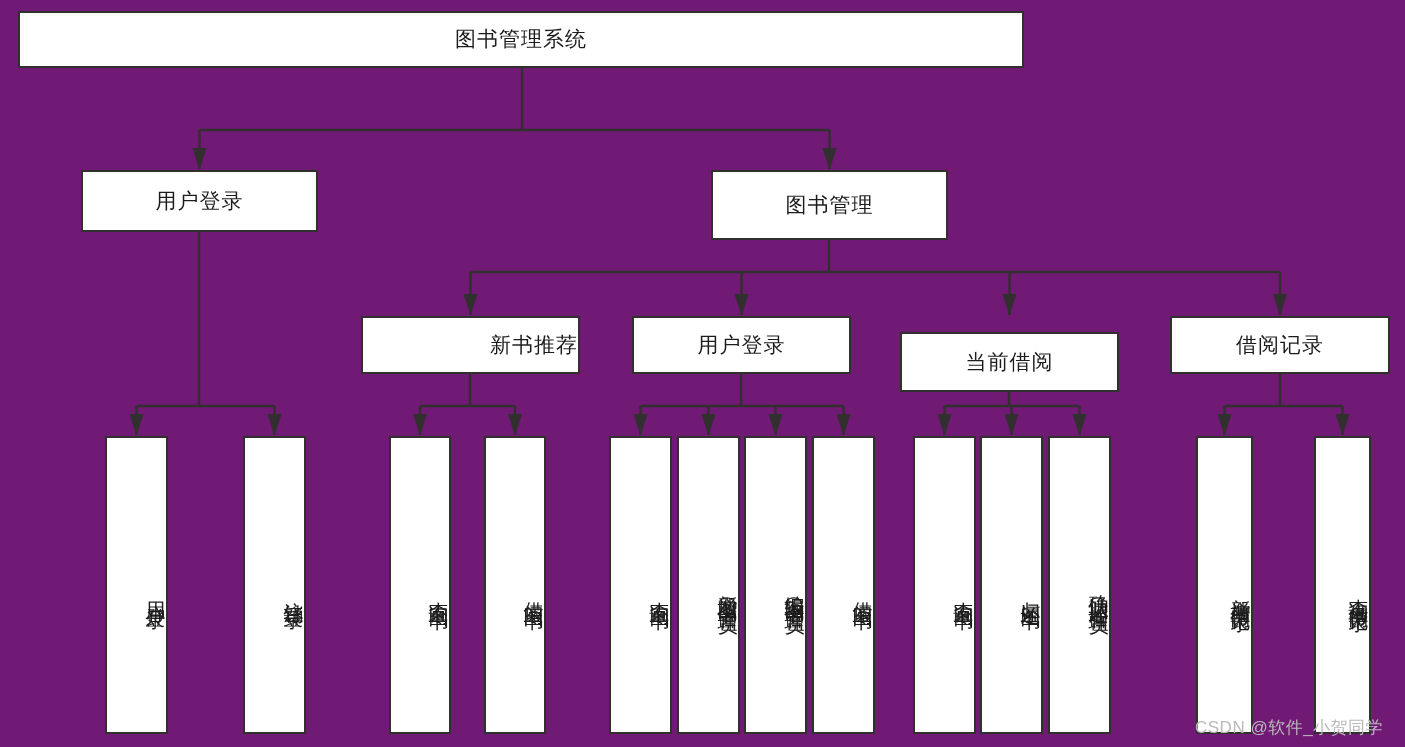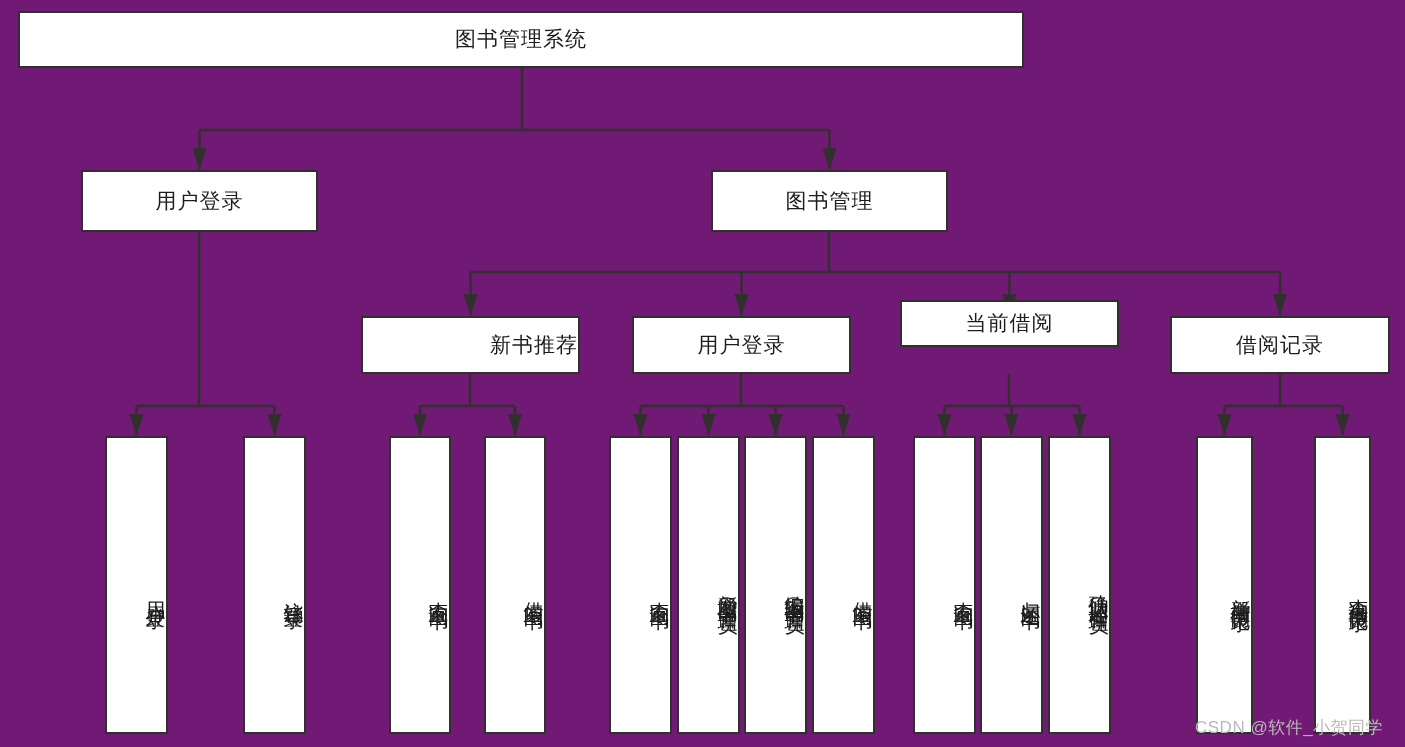--- a/index.html
+++ b/index.html
@@ -132,30 +132,30 @@
       <line x1="1342.5" y1="406" x2="1342.5" y2="435"></line>
       <polygon points="1335.5,414 1349.5,414 1342.5,436"></polygon>
     </svg>
   <div id="nodes-layer">
       <div class="node-box horizontal" style="left: 18px; top: 11px; width: 1006px; height: 57px;">
         <span class="node-label">图书管理系统</span>
       </div>
       <div class="node-box horizontal" style="left: 81px; top: 170px; width: 237px; height: 62px;">
         <span class="node-label">用户登录</span>
       </div>
-      <div class="node-box horizontal" style="left: 711px; top: 170px; width: 237px; height: 62px;">
+      <div class="node-box horizontal" style="left: 711px; top: 170px; width: 237px; height: 70px;">
         <span class="node-label">图书管理</span>
       </div>
       <div class="node-box horizontal" style="left: 361px; top: 316px; width: 219px; height: 58px; justify-content: flex-end;">
         <span class="node-label">新书推荐</span>
       </div>
       <div class="node-box horizontal" style="left: 632px; top: 316px; width: 219px; height: 58px;">
         <span class="node-label">用户登录</span>
       </div>
-      <div class="node-box horizontal" style="left: 900px; top: 300px; width: 219px; height: 47px;">
+      <div class="node-box horizontal" style="left: 900px; top: 332px; width: 219px; height: 60px;">
         <span class="node-label">当前借阅</span>
       </div>
       <div class="node-box horizontal" style="left: 1170px; top: 316px; width: 220px; height: 58px;">
         <span class="node-label">借阅记录</span>
       </div>
       <div class="node-box vertical" style="left: 105px; top: 436px; width: 63px; height: 298px;">
         <span class="node-label">用户登录</span>
       </div>
       <div class="node-box vertical" style="left: 243px; top: 436px; width: 63px; height: 298px;">
         <span class="node-label">注销登录</span>

